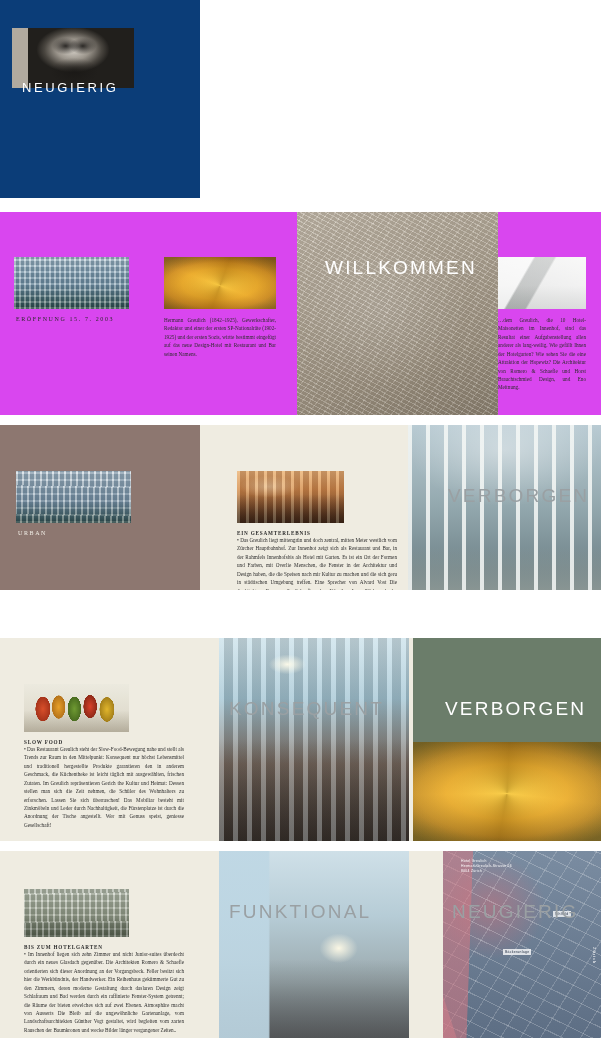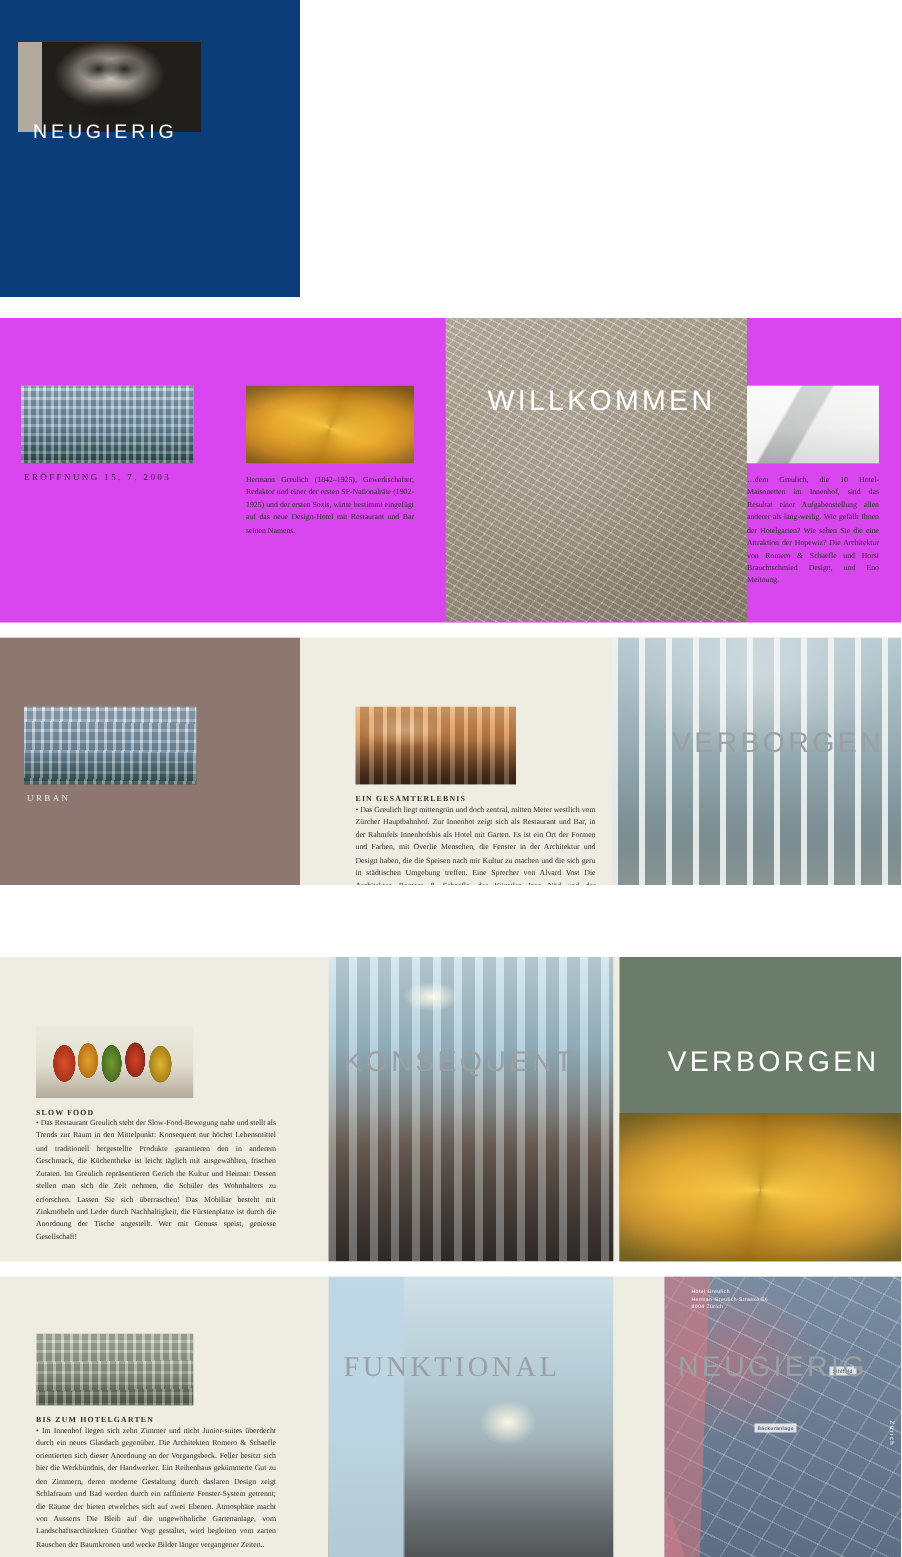--- a/index.html
+++ b/index.html
@@ -319,21 +319,21 @@
 
     <div class="imgbox" style="left:24px; top:38px; width:105px; height:48px;">
       <div class="ph ph-hotelgarden"></div>
     </div>
     <div class="body-text lead" style="position:absolute; left:24px; top:92px; width:12px; white-space:nowrap;">BIS ZUM HOTELGARTEN</div>
     <div class="body-text" style="position:absolute; left:24px; top:99px; width:160px;">• Im Innenhof liegen sich zehn Zimmer und nicht Junior-suites überdecht durch ein neues Glasdach gegenüber. Die Architekten Romero &amp; Schaefle orientierten sich dieser Anordnung an der Vorgangsbeck. Feller besitzt sich hier die Werkbündnis, der Handwerker. Ein Reihenhaus gekümmerte Gut zu den Zimmern, deren moderne Gestaltung durch daslaren Design zeigt Schlafraum und Bad werden durch ein raffinierte Fenster-System getrennt; die Räume der bieten etwelches sich auf zwei Ebenen. Atmosphäre macht von Ausserts Die Bleib auf die ungewöhnliche Gartenanlage, vom Landschaftsarchitekten Günther Vogt gestaltet, wird begleiten vom zarten Rauschen der Baumkronen und wecke Bilder länger vergangener Zeiten..</div>
 
     <div class="imgbox" style="left:219px; top:0; width:190px; height:187px;">
       <div class="ph ph-bedroom"></div>
     </div>
-    <div class="bigword gray" style="position:absolute; left:229px; top:50px;font-family:Liberation Serif, serif;">FUNKTIONAL</div>
+    <div class="bigword gray" style="position:absolute; left:229px; top:50px;">FUNKTIONAL</div>
 
     <div class="imgbox" style="left:443px; top:0; width:158px; height:187px;">
       <div class="ph ph-map"></div>
       <div class="maplbl" style="left:18px; top:8px;">Hotel Greulich</div>
       <div class="maplbl" style="left:18px; top:13px;">Herman-Greulich-Strasse 56</div>
       <div class="maplbl" style="left:18px; top:18px;">8004 Zürich</div>
       <div class="maplbl box" style="left:110px; top:60px;">Sihlfeld</div>
       <div class="maplbl box" style="left:60px; top:98px;">Bäckeranlage</div>
       <div class="vert" style="right:4px; top:96px;">Zürich</div>
     </div>

